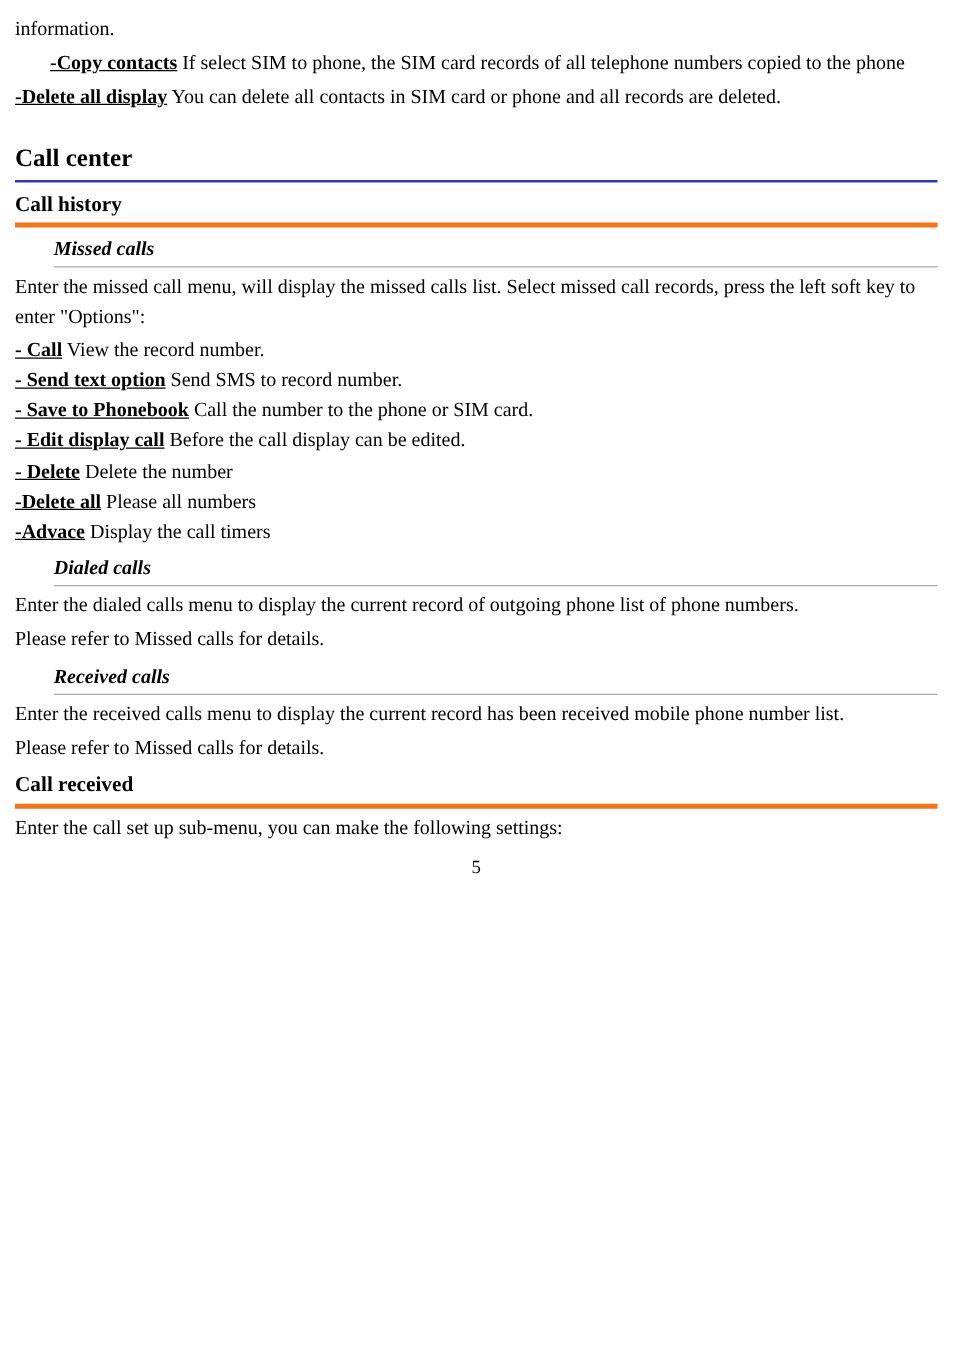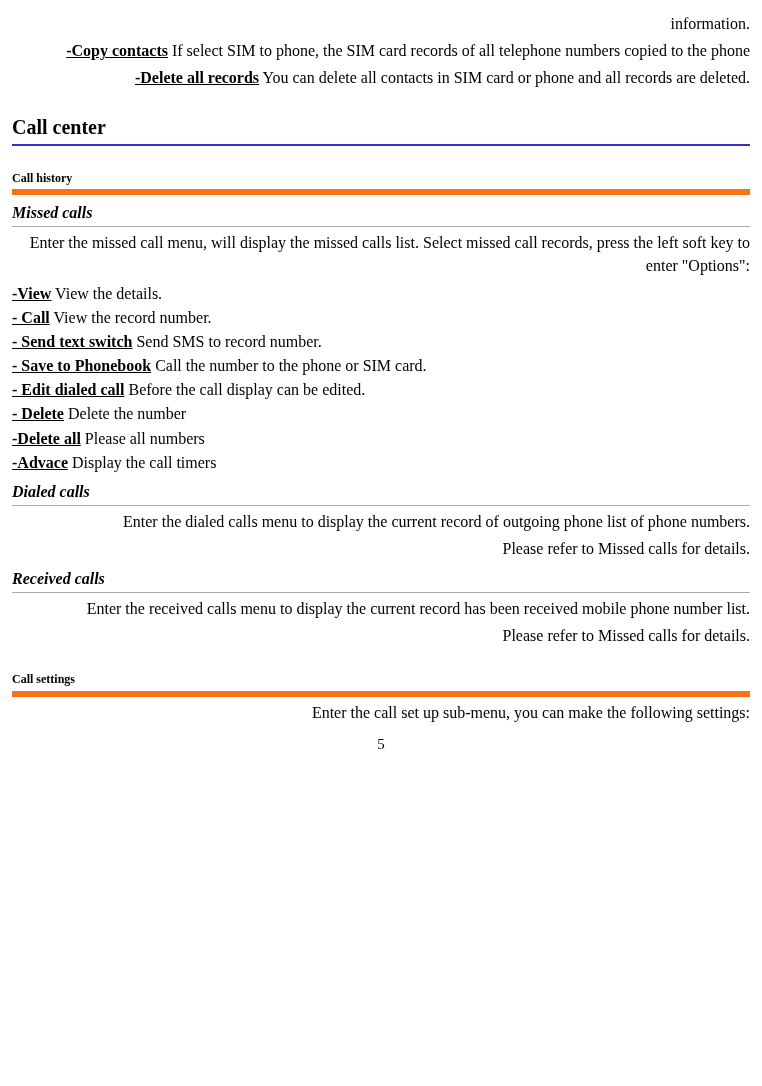--- a/index.html
+++ b/index.html
@@ -15,40 +15,40 @@
     }
     .section-header {
       font-size: 20px;
       font-weight: bold;
       border-bottom: 2px solid #3333cc;
       padding-bottom: 2px;
       margin-top: 23px;
       margin-bottom: 6px;
     }
     .sub-header {
-      font-size: 12px;
+      font-size: 17px;
       font-weight: bold;
-      border-bottom: 6px solid #f97316;
+      border-bottom: 4px solid #f97316;
       padding-bottom: 2px;
-      margin-top: 24px;
+      margin-top: 6px;
       margin-bottom: 4px;
     }
     .sub-sub-header {
       font-size: 16px;
       font-weight: bold;
       font-style: italic;
       border-bottom: 1px solid #aaa;
       padding-bottom: 2px;
       margin-top: 6px;
       margin-bottom: 4px;
+      margin-left: 31px;
     }
     .body-text {
       margin: 4px 0;
       padding-left: 0;
-      text-align: right;
     }
     .indent {
       padding-left: 28px;
     }
     .option-line {
       margin: 1px 0;
     }
     .page-num {
       text-align: center;
       margin-top: 10px;
@@ -58,50 +58,47 @@
   </style>
 </head>
 <body>
 
 <div>
   <p class="body-text">information.</p>
   <p class="body-text indent">
     <b>-Copy contacts</b><span>     If select SIM to phone, the SIM card records of all telephone numbers copied to the phone</span>
   </p>
   <p class="body-text">
-    <b>-Delete all records</b><span>    You can delete all contacts in SIM card or phone and all records are deleted.</span>
+    <b>-Delete all display</b><span>    You can delete all contacts in SIM card or phone and all records are deleted.</span>
   </p>
 </div>
 
 <div>
   <h2 class="section-header">Call center</h2>
 </div>
 
 <div>
   <h3 class="sub-header">Call history</h3>
 </div>
 
 <div>
   <h4 class="sub-sub-header">Missed calls</h4>
   <p class="body-text">    Enter the missed call menu, will display the missed calls list. Select missed call records, press the left soft key to enter "Options":</p>
   <div>
     <p class="option-line">
-      <b>-View</b><span>    View the details.</span>
-    </p>
-    <p class="option-line">
       <b>- Call</b><span>     View the record number.</span>
     </p>
     <p class="option-line">
-      <b>- Send text switch</b><span>    Send SMS to record number.</span>
+      <b>- Send text option</b><span>    Send SMS to record number.</span>
     </p>
     <p class="option-line">
       <b>- Save to Phonebook</b><span>      Call the number to the phone or SIM card.</span>
     </p>
     <p class="option-line">
-      <b>- Edit dialed call</b><span>    Before the call display can be edited.</span>
+      <b>- Edit display call</b><span>    Before the call display can be edited.</span>
     </p>
     <p class="option-line">
       <b>- Delete</b><span>             Delete the number</span>
     </p>
     <p class="option-line">
       <b>-Delete all</b><span>      Please all numbers</span>
     </p>
     <p class="option-line">
       <b>-Advace</b><span>    Display the call timers</span>
     </p>
@@ -114,17 +111,17 @@
   <p class="body-text">    Please refer to Missed calls for details.</p>
 </div>
 
 <div>
   <h4 class="sub-sub-header">Received calls</h4>
   <p class="body-text">    Enter the received calls menu to display the current record has been received mobile phone number list.</p>
   <p class="body-text">    Please refer to Missed calls for details.</p>
 </div>
 
 <div>
-  <h3 class="sub-header">Call settings</h3>
+  <h3 class="sub-header">Call received</h3>
   <p class="body-text">    Enter the call set up sub-menu, you can make the following settings:</p>
 </div>
 
 <p class="page-num">5</p>
 
 </body></html>

